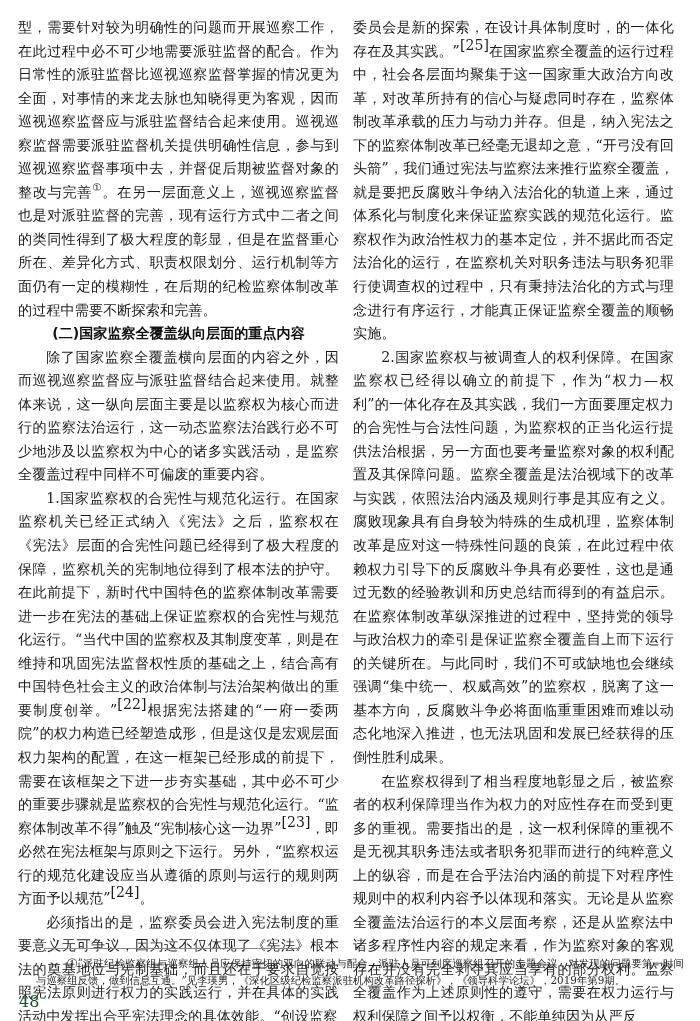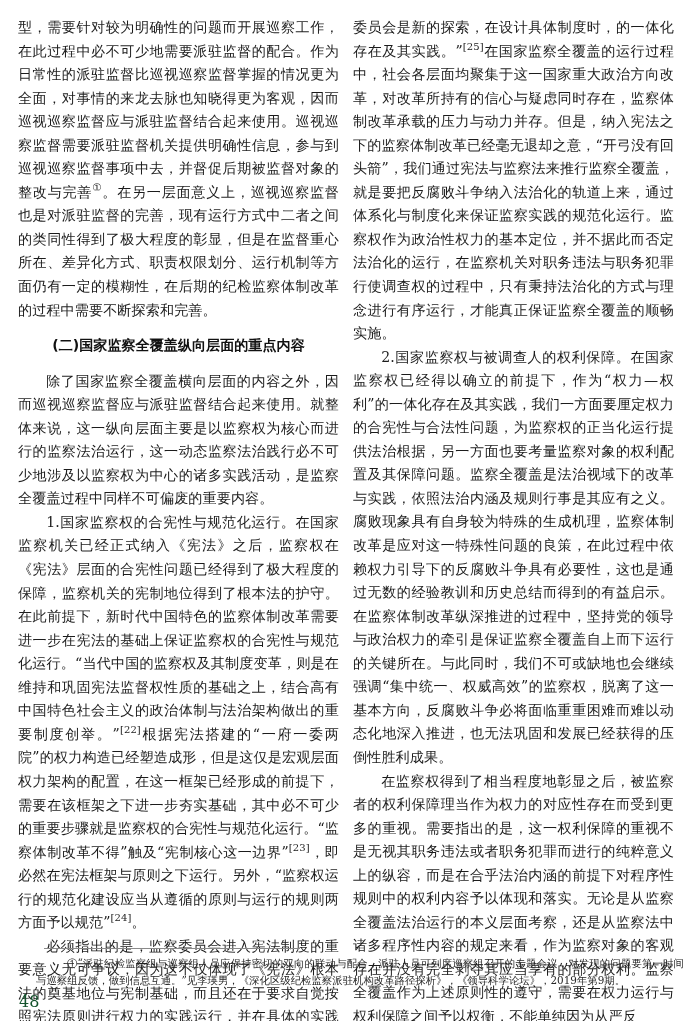--- a/index.html
+++ b/index.html
@@ -50,32 +50,32 @@
     color: #1c1c1c;
     text-indent: 0;
     word-break: break-all;
   }
 
   p.indent {
     text-indent: 28.2px;
   }
 
   h2.heading {
-    margin: 12px;
+    margin: 0;
     font-size: 14.1px;
     line-height: 23.55px;
     text-align: center;
     font-weight: bold;
     font-family: "DejaVu Sans", "Liberation Sans", sans-serif;
     letter-spacing: 0px;
     color: #111;
   }
 
   sup.ref {
-    font-size: 10px;
+    font-size: 14px;
     vertical-align: super;
     line-height: 0;
   }
 
   .circnote {
     font-size: 10.5px;
     vertical-align: super;
     line-height: 0;
   }
 

